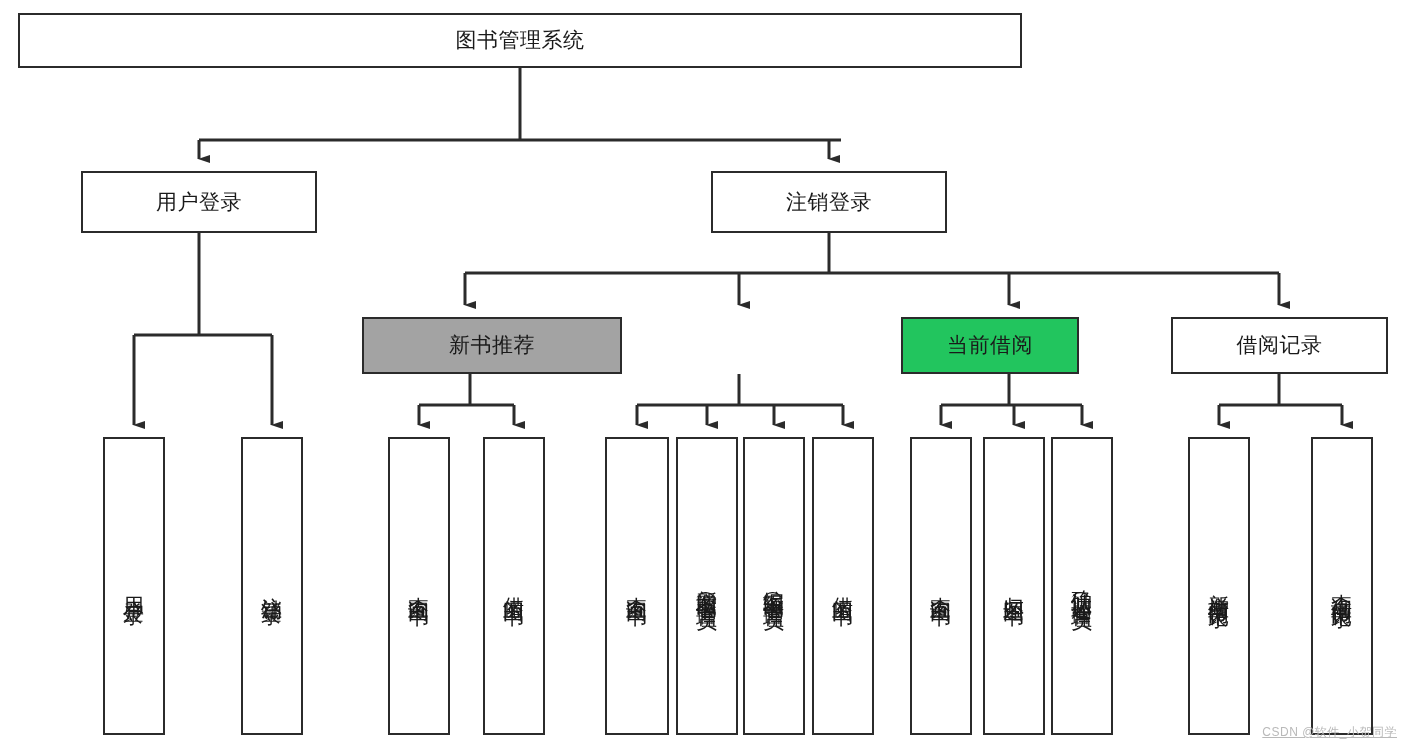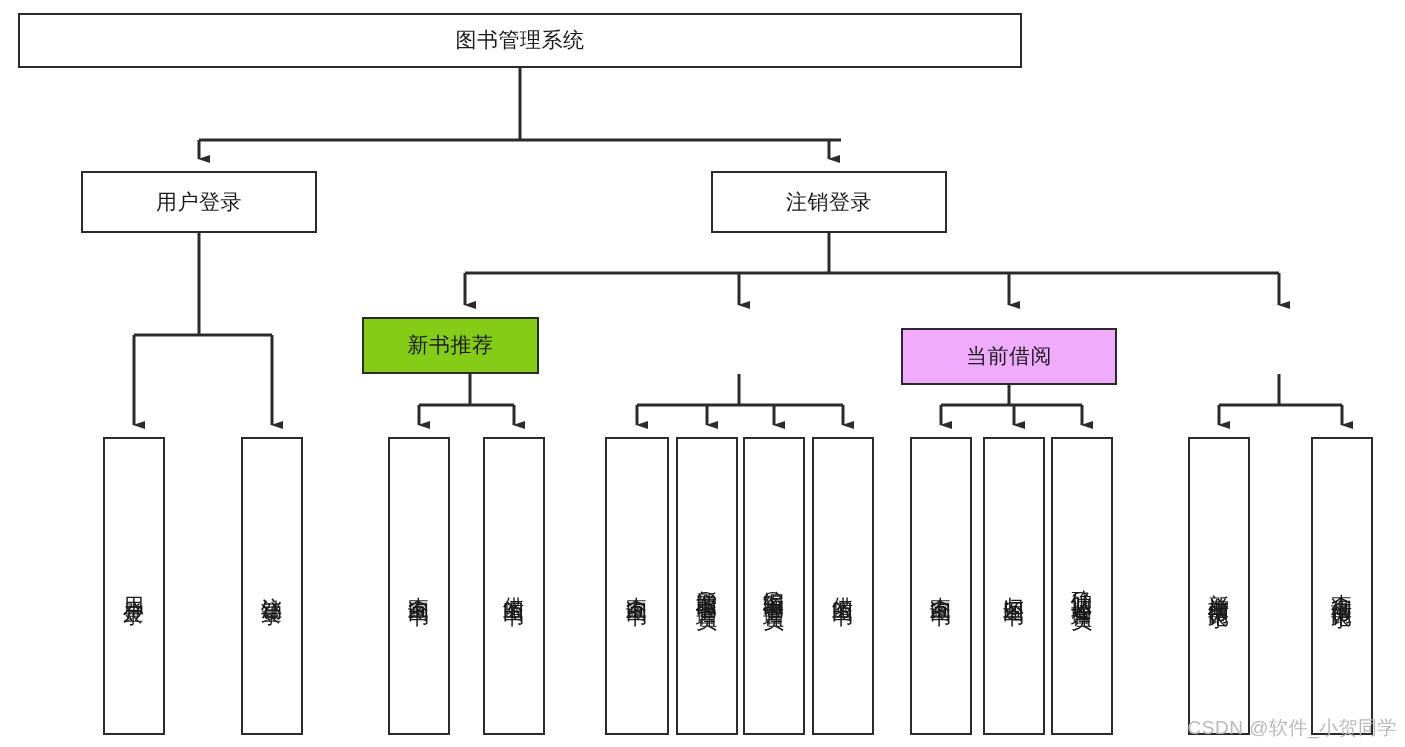--- a/index.html
+++ b/index.html
@@ -59,25 +59,26 @@
     text-orientation: upright;
     font-size: 21px;
     line-height: 1.0;
     letter-spacing: 3px;
     white-space: nowrap;
   }
   #watermark {
     position: absolute;
     right: 8px;
     bottom: 6px;
-    font-size: 19px;
+    font-size: 12px;
     color: #b9b9b9;
     letter-spacing: 0.5px;
     white-space: nowrap;
     font-family: "Liberation Sans", "DejaVu Sans", sans-serif;
+    text-decoration: underline;
   }
 </style>
 </head>
 <body>
 
 <div id="diagram-root">
 
   <svg class="edges" viewBox="0 0 1405 747">
     <defs>
       <marker id="arrowhead" markerWidth="10" markerHeight="12" refX="4" refY="11" orient="auto" markerUnits="userSpaceOnUse">
@@ -132,25 +133,28 @@
     <span class="node-label">图书管理系统</span>
   </div>
 
   <div class="node h" style="left: 81px; top: 171px; width: 236px; height: 62px; border-color: rgb(43, 43, 43); background: rgb(255, 255, 255); color: rgb(26, 26, 26);">
     <span class="node-label">用户登录</span>
   </div>
   <div class="node h" style="left: 711px; top: 171px; width: 236px; height: 62px; border-color: rgb(43, 43, 43); background: rgb(255, 255, 255); color: rgb(26, 26, 26);">
     <span class="node-label">注销登录</span>
   </div>
 
-  <div class="node h" style="left: 362px; top: 317px; width: 177px; height: 57px; border-color: rgb(43, 43, 43); background: #84cc16; color: rgb(26, 26, 26);">
+  <div class="node h" style="left: 362px; top: 317px; width: 260px; height: 57px; border-color: rgb(43, 43, 43); background: #a3a3a3; color: rgb(26, 26, 26);">
     <span class="node-label">新书推荐</span>
   </div>
-  <div class="node h" style="left: 901px; top: 328px; width: 216px; height: 57px; border-color: rgb(43, 43, 43); background: #f0abfc; color: rgb(26, 26, 26);">
+  <div class="node h" style="left: 901px; top: 317px; width: 178px; height: 57px; border-color: rgb(43, 43, 43); background: #22c55e; color: rgb(26, 26, 26);">
     <span class="node-label">当前借阅</span>
+  </div>
+  <div class="node h" style="left: 1171px; top: 317px; width: 217px; height: 57px; border-color: rgb(43, 43, 43); background: rgb(255, 255, 255); color: rgb(26, 26, 26);">
+    <span class="node-label">借阅记录</span>
   </div>
 
   <div class="node v" style="left: 103px; top: 437px; width: 62px; height: 298px; border-color: rgb(43, 43, 43); background: rgb(255, 255, 255); color: rgb(26, 26, 26);">
     <span class="node-label">用户登录</span>
   </div>
   <div class="node v" style="left: 241px; top: 437px; width: 62px; height: 298px; border-color: rgb(43, 43, 43); background: rgb(255, 255, 255); color: rgb(26, 26, 26);">
     <span class="node-label">注销登录</span>
   </div>
   <div class="node v" style="left: 388px; top: 437px; width: 62px; height: 298px; border-color: rgb(43, 43, 43); background: rgb(255, 255, 255); color: rgb(26, 26, 26);">
     <span class="node-label">查询图书</span>

